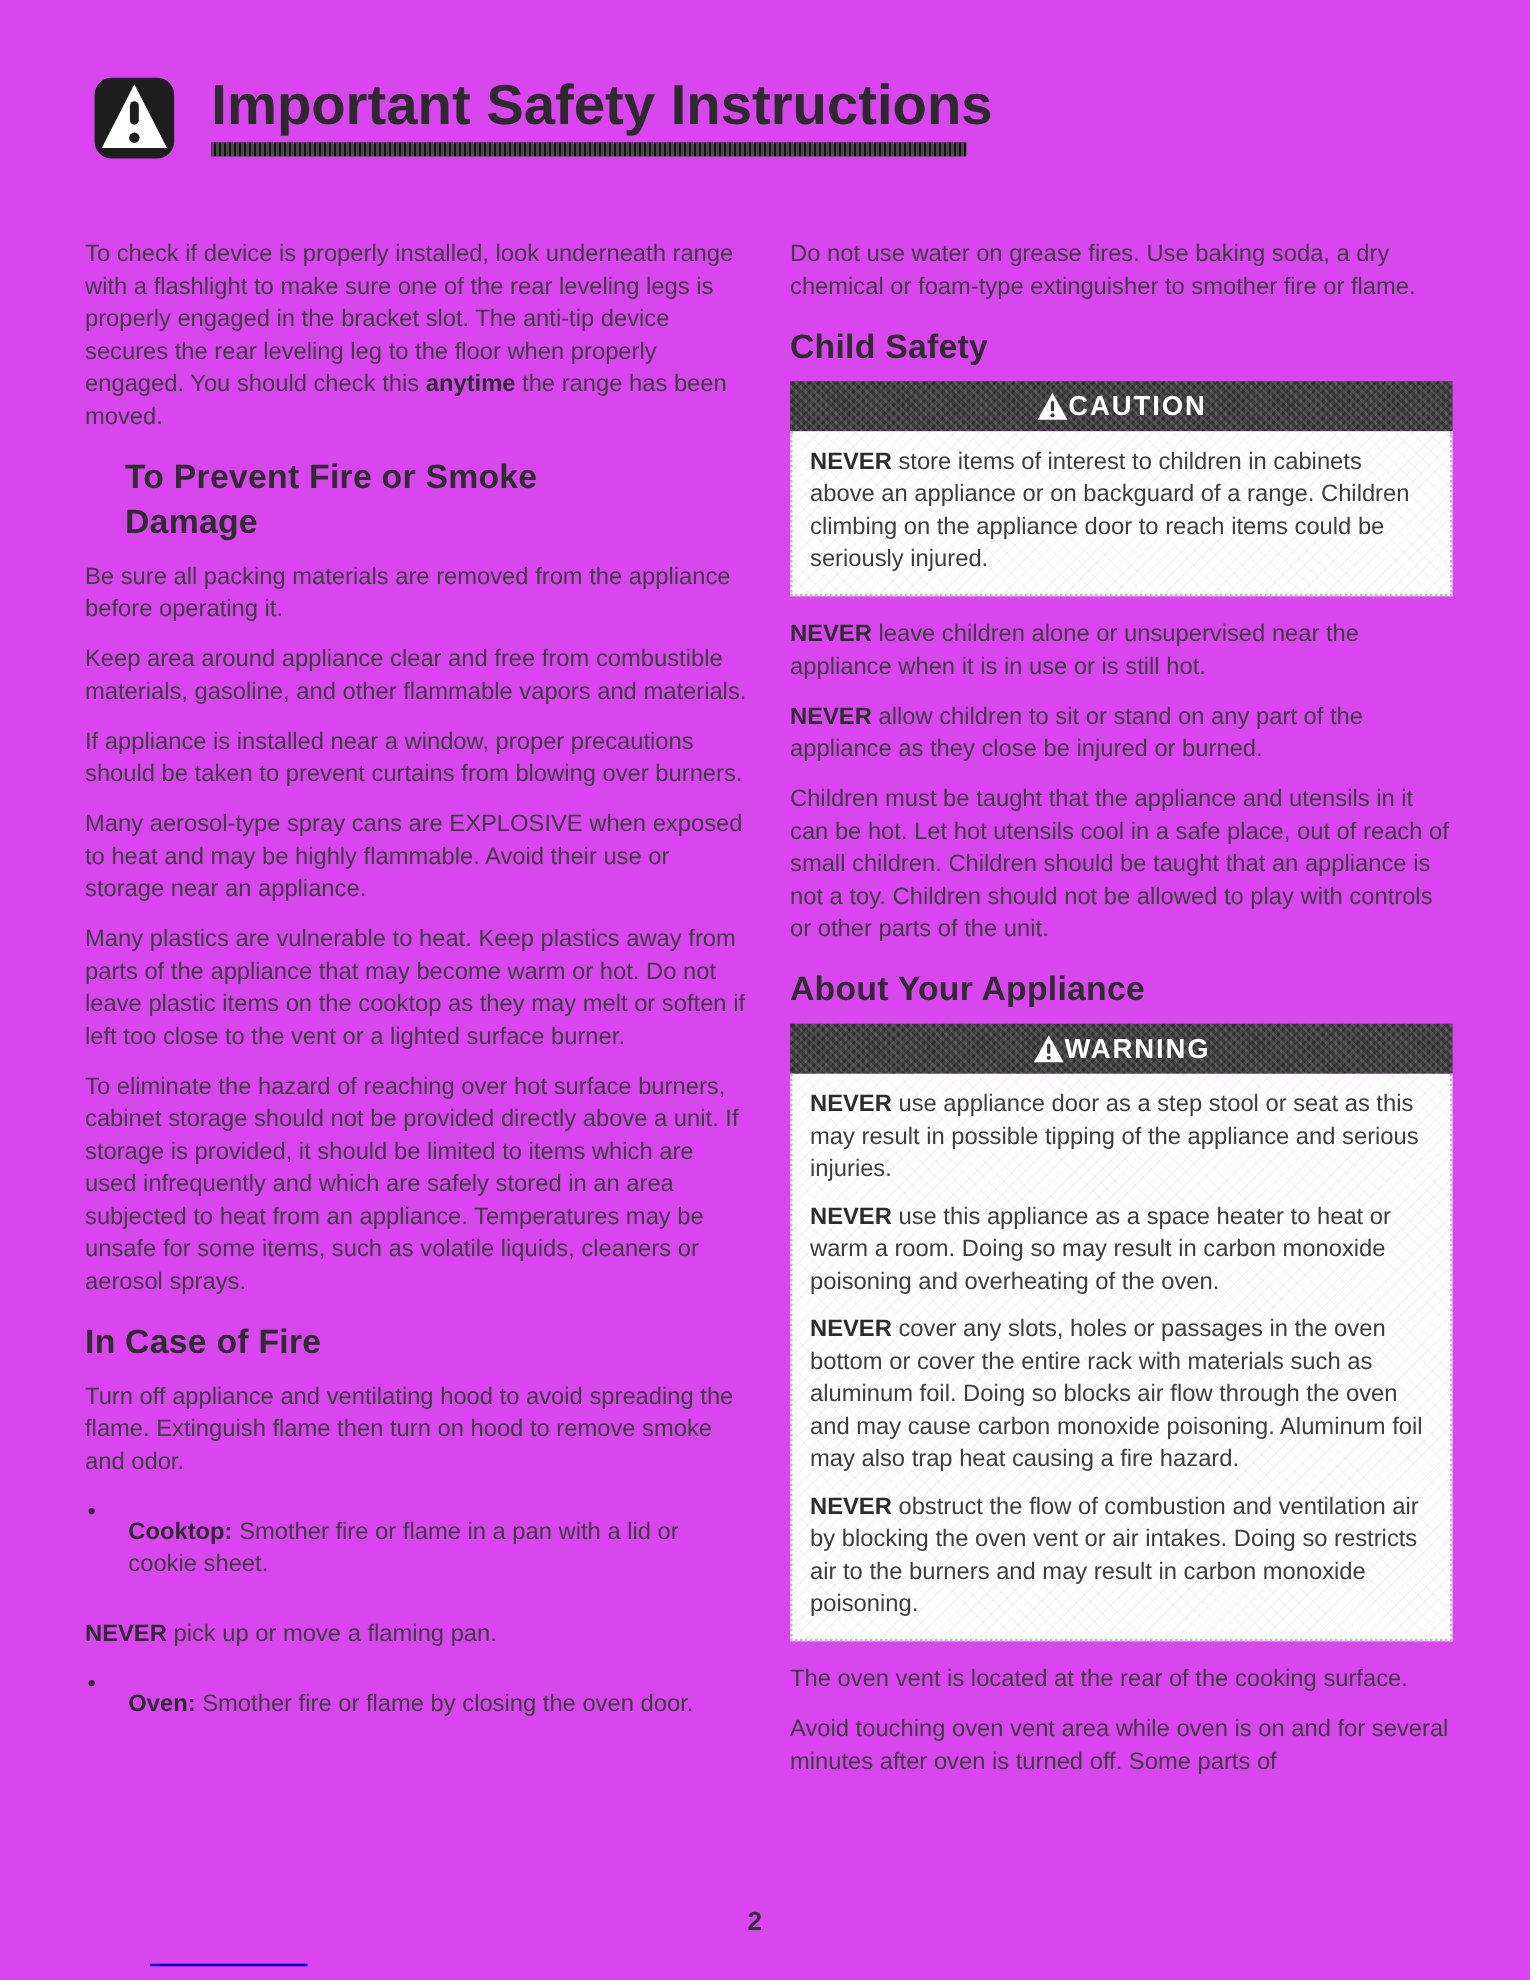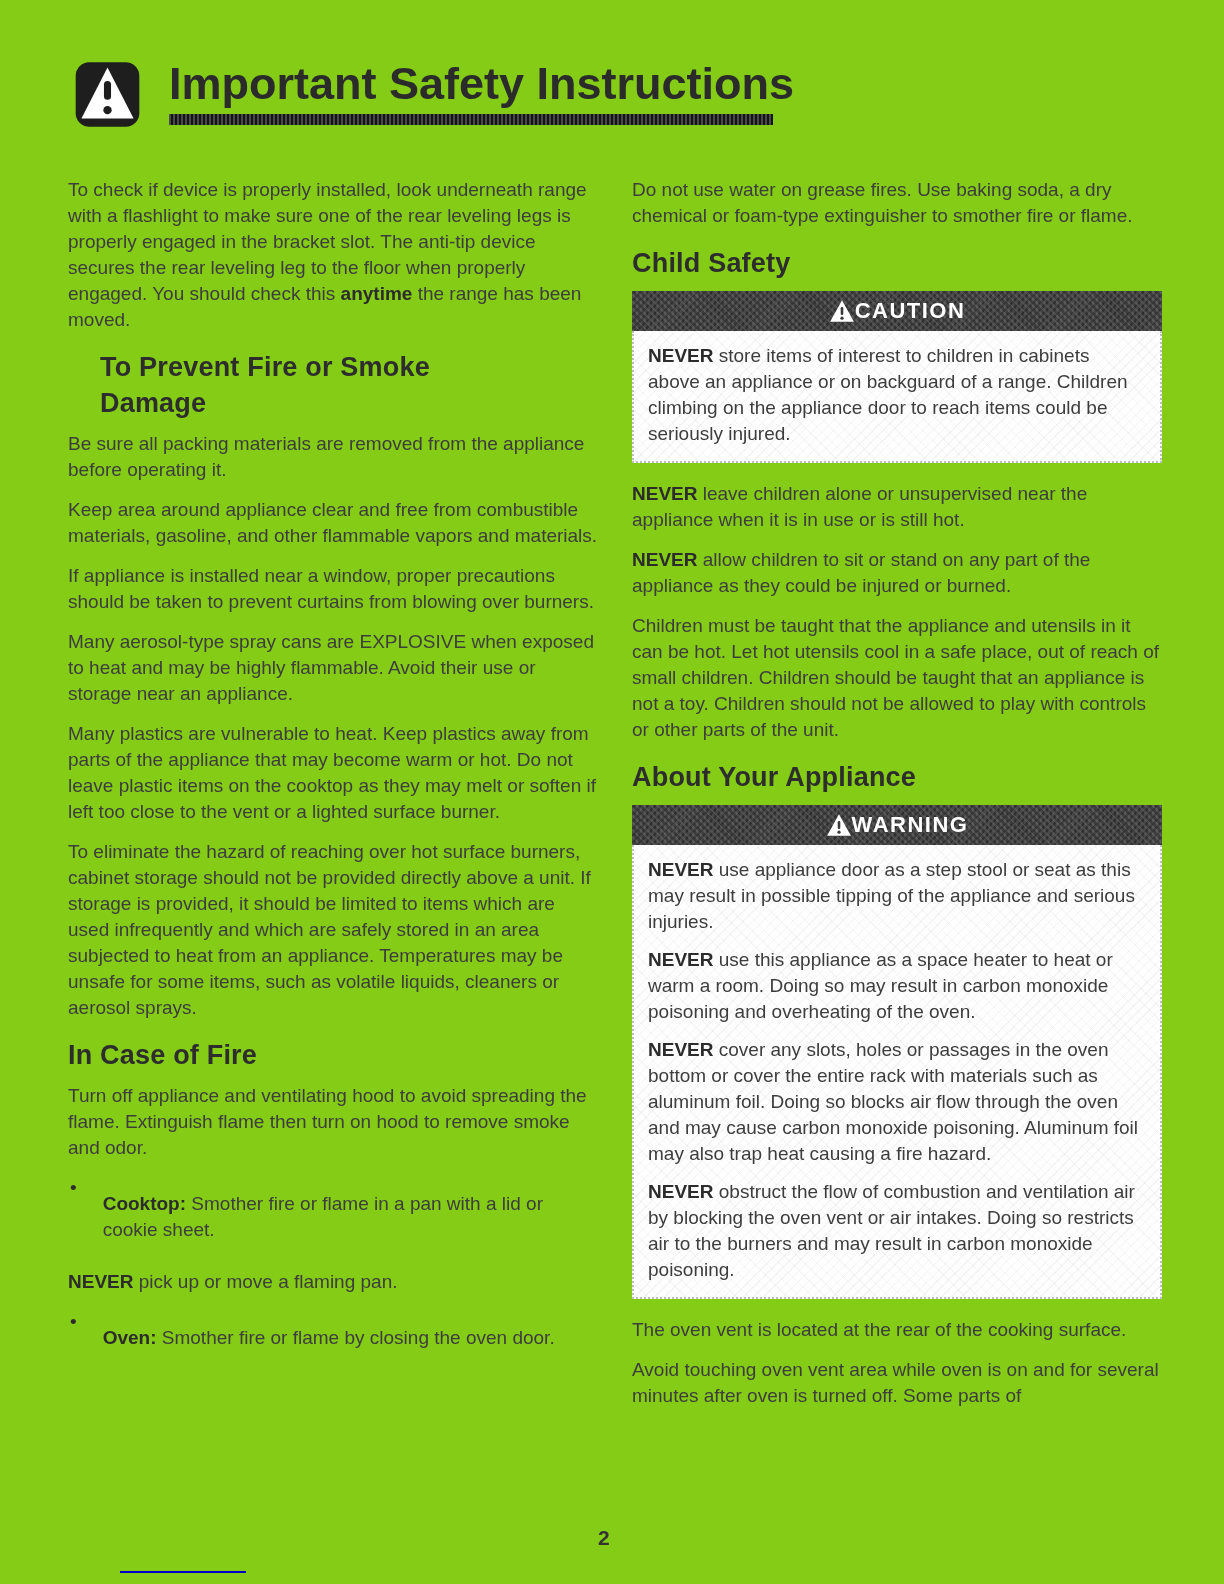--- a/index.html
+++ b/index.html
@@ -1,19 +1,19 @@
 <!DOCTYPE html>
 <html><head>
 <meta charset="utf-8">
 <style>
   html,body{margin:0;padding:0;background:#ffffff;}
   .page{
     position:relative;
     width:1224px;height:1584px;
-    background:#84cc16;
+    background:#d946ef;
     font-family:"Liberation Sans", sans-serif;
     color:#3d3d3d;
     overflow:hidden;
     box-sizing:border-box;
     padding:58px 62px 0 68px;
   }
   
   .masthead{display:flex;align-items:flex-start;gap:28px;margin-left:6px;}
   .warn-badge{width:67px;height:73px;flex:0 0 auto;display:block;}
   .warn-badge svg{width:100%;height:100%;display:block;}
@@ -24,21 +24,21 @@
   }
   .title-rule{
     margin-top:7px;height:11px;width:604px;
     background:repeating-linear-gradient(90deg,#4a4a4a 0 2px,#141414 2px 4px);
     background-color:#1c1c1c;
   }
   
   .columns{display:flex;gap:31px;margin-top:46px;}
   .col{width:533px;box-sizing:border-box;}
   .col.right{width:530px;}
-  p.bp{margin:0 0 14px 0;font-size:19px;line-height:26px;}
+  p.bp{margin:14px 0 14px 0;font-size:19px;line-height:26px;}
   p.bp b{color:#2c2c2c;}
   h2{
     margin:16px 0 10px 0;font-size:27px;line-height:36px;
     font-weight:bold;color:#2d2d2d;letter-spacing:.2px;
   }
   h2.wrap-narrow{max-width:410px;margin-left:32px;}
   
   .bullet{display:flex;gap:10px;margin:0 0 10px 0;}
   .bullet .dot{flex:0 0 auto;font-size:19px;line-height:26px;color:#2c2c2c;padding-left:2px;}
   .bullet p.bp{margin:16px;}
@@ -144,21 +144,21 @@
             <circle cx="12" cy="17.6" r="1.5" fill="#3a3a3a"></circle>
           </svg>
           <span class="band-label">CAUTION</span>
         </div>
         <div class="alert-body">
           <p class="bp"><b>NEVER</b><span> store items of interest to children in cabinets above an appliance or on backguard of a range. Children climbing on the appliance door to reach items could be seriously injured.</span></p>
         </div>
       </div>
 
       <p class="bp"><b>NEVER</b><span> leave children alone or unsupervised near the appliance when it is in use or is still hot.</span></p>
-      <p class="bp"><b>NEVER</b><span> allow children to sit or stand on any part of the appliance as they could be injured or burned.</span></p>
+      <p class="bp"><b>NEVER</b><span> allow children to sit or stand on any part of the appliance as they close be injured or burned.</span></p>
       <p class="bp"><b></b><span>Children must be taught that the appliance and utensils in it can be hot. Let hot utensils cool in a safe place, out of reach of small children. Children should be taught that an appliance is not a toy. Children should not be allowed to play with controls or other parts of the unit.</span></p>
 
       <h2>About Your Appliance</h2>
 
       <div class="alert-box">
         <div class="alert-band">
           <svg class="band-tri" viewBox="0 0 24 22" xmlns="http://www.w3.org/2000/svg">
             <path d="M12 1 L23 21 H1 Z" fill="#ffffff"></path>
             <rect x="10.8" y="7.2" width="2.4" height="7.5" rx="1.2" fill="#3a3a3a"></rect>
             <circle cx="12" cy="17.6" r="1.5" fill="#3a3a3a"></circle>

